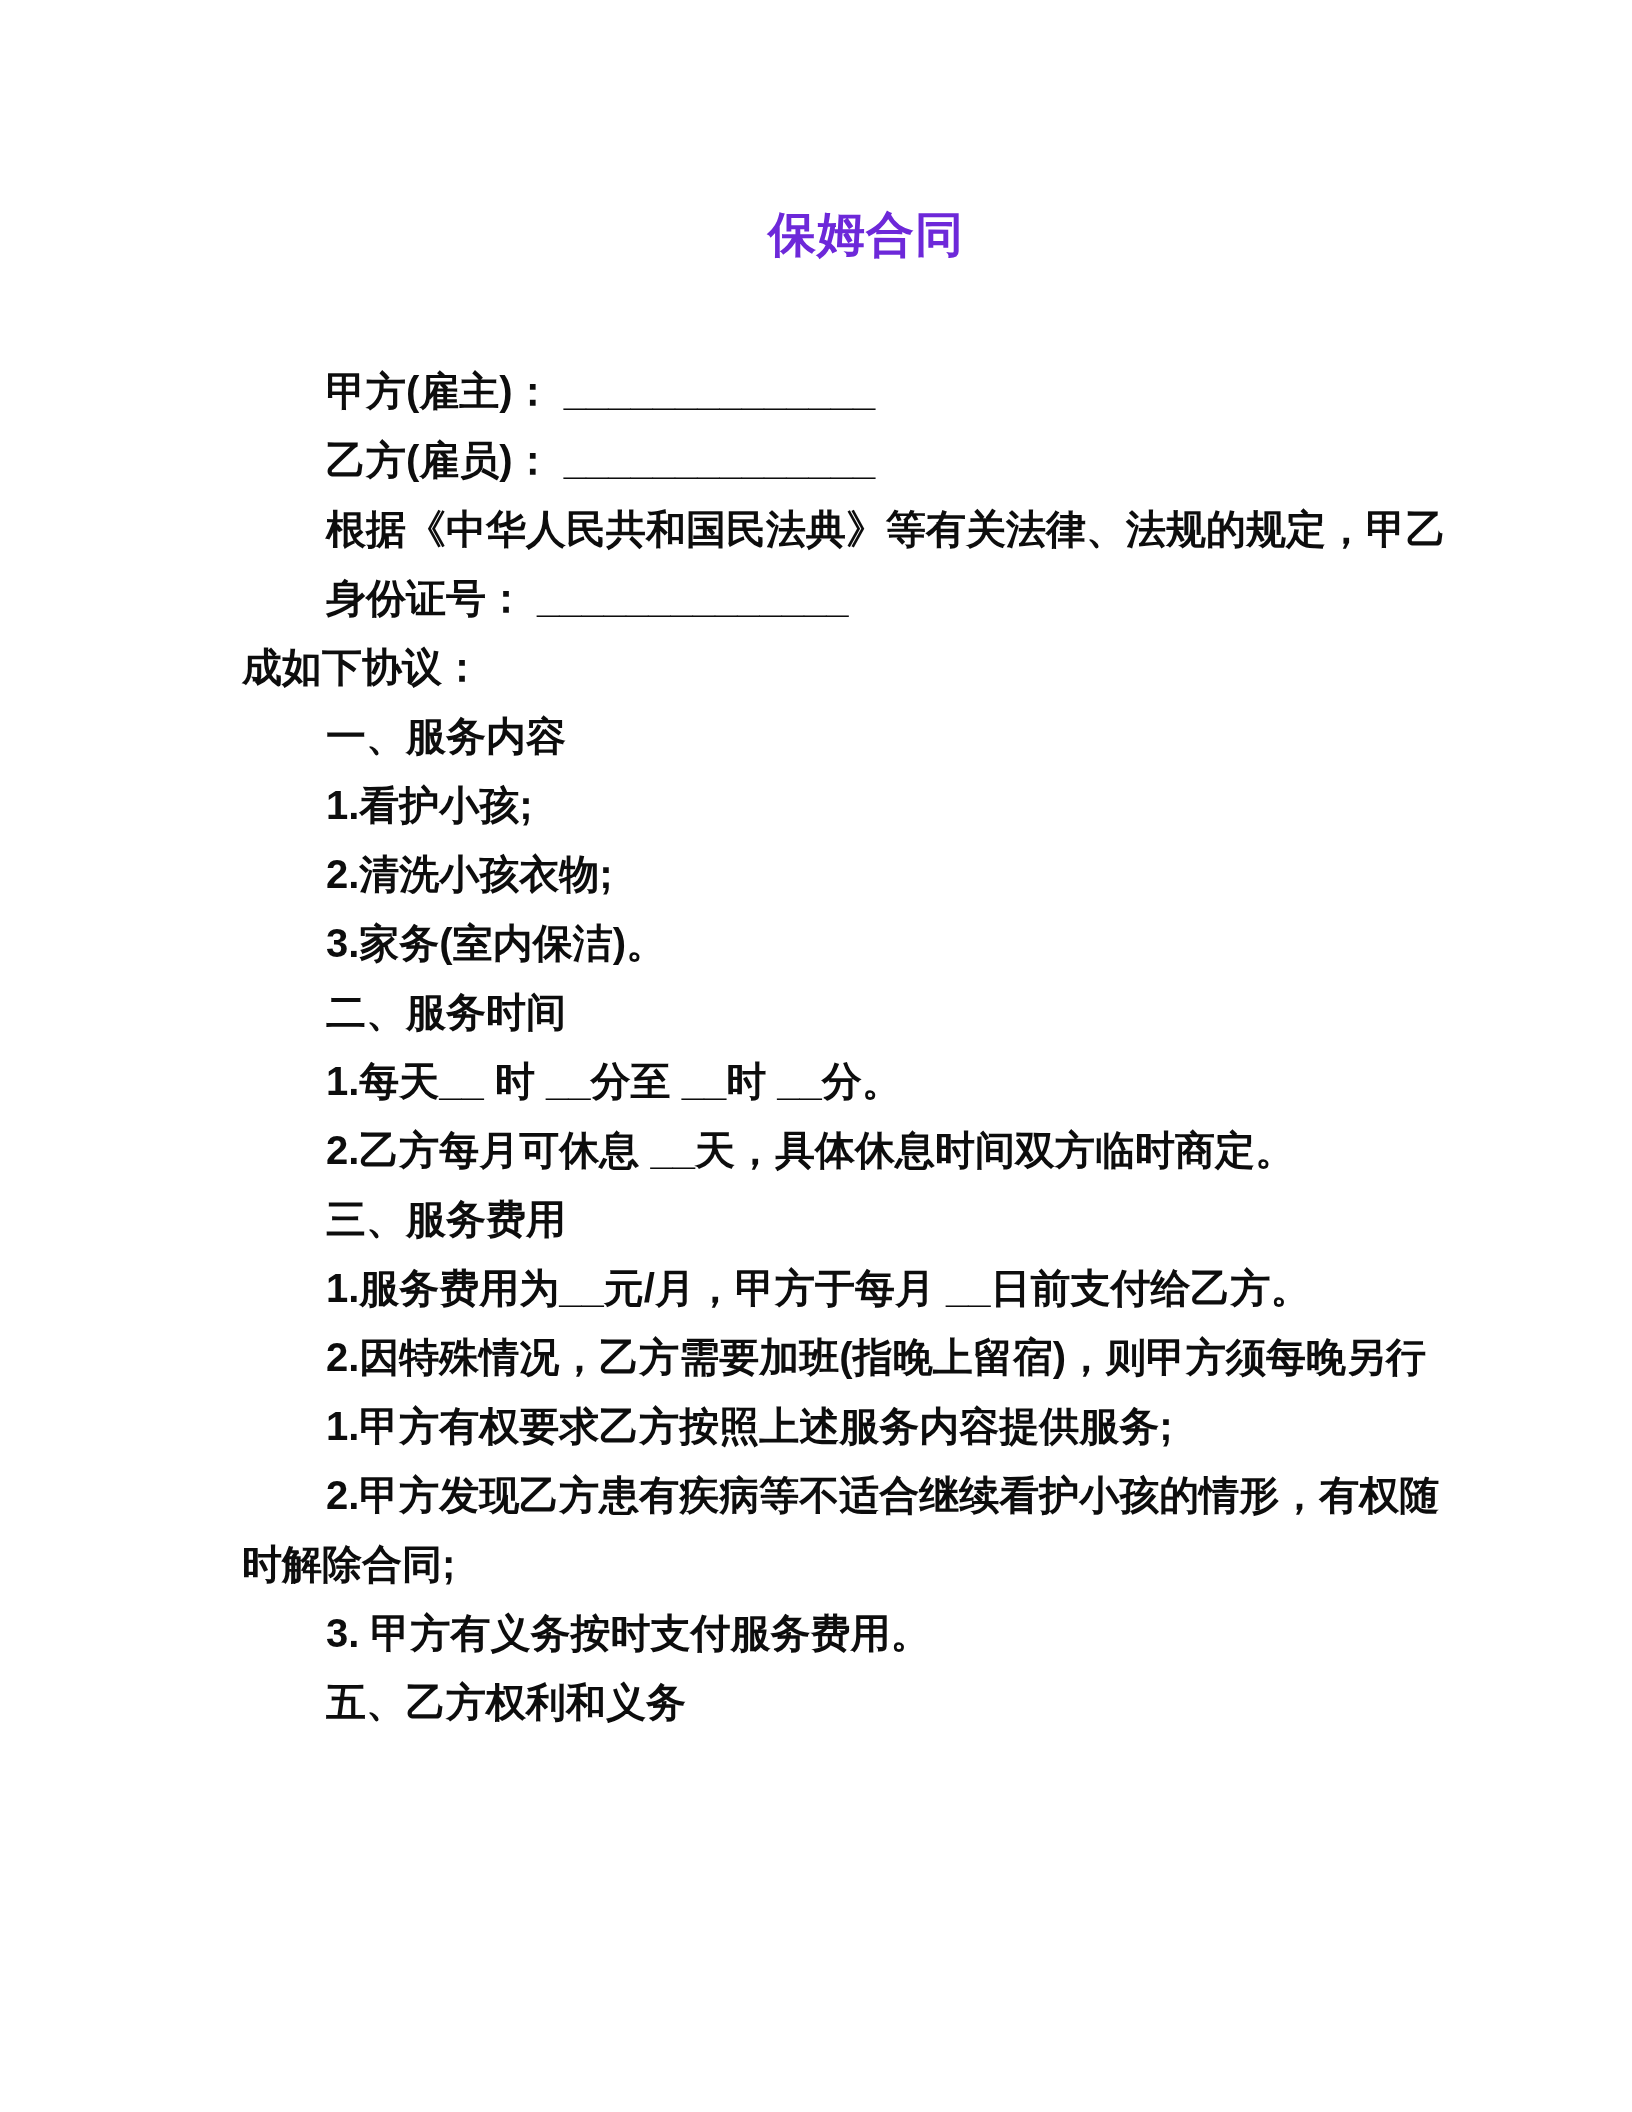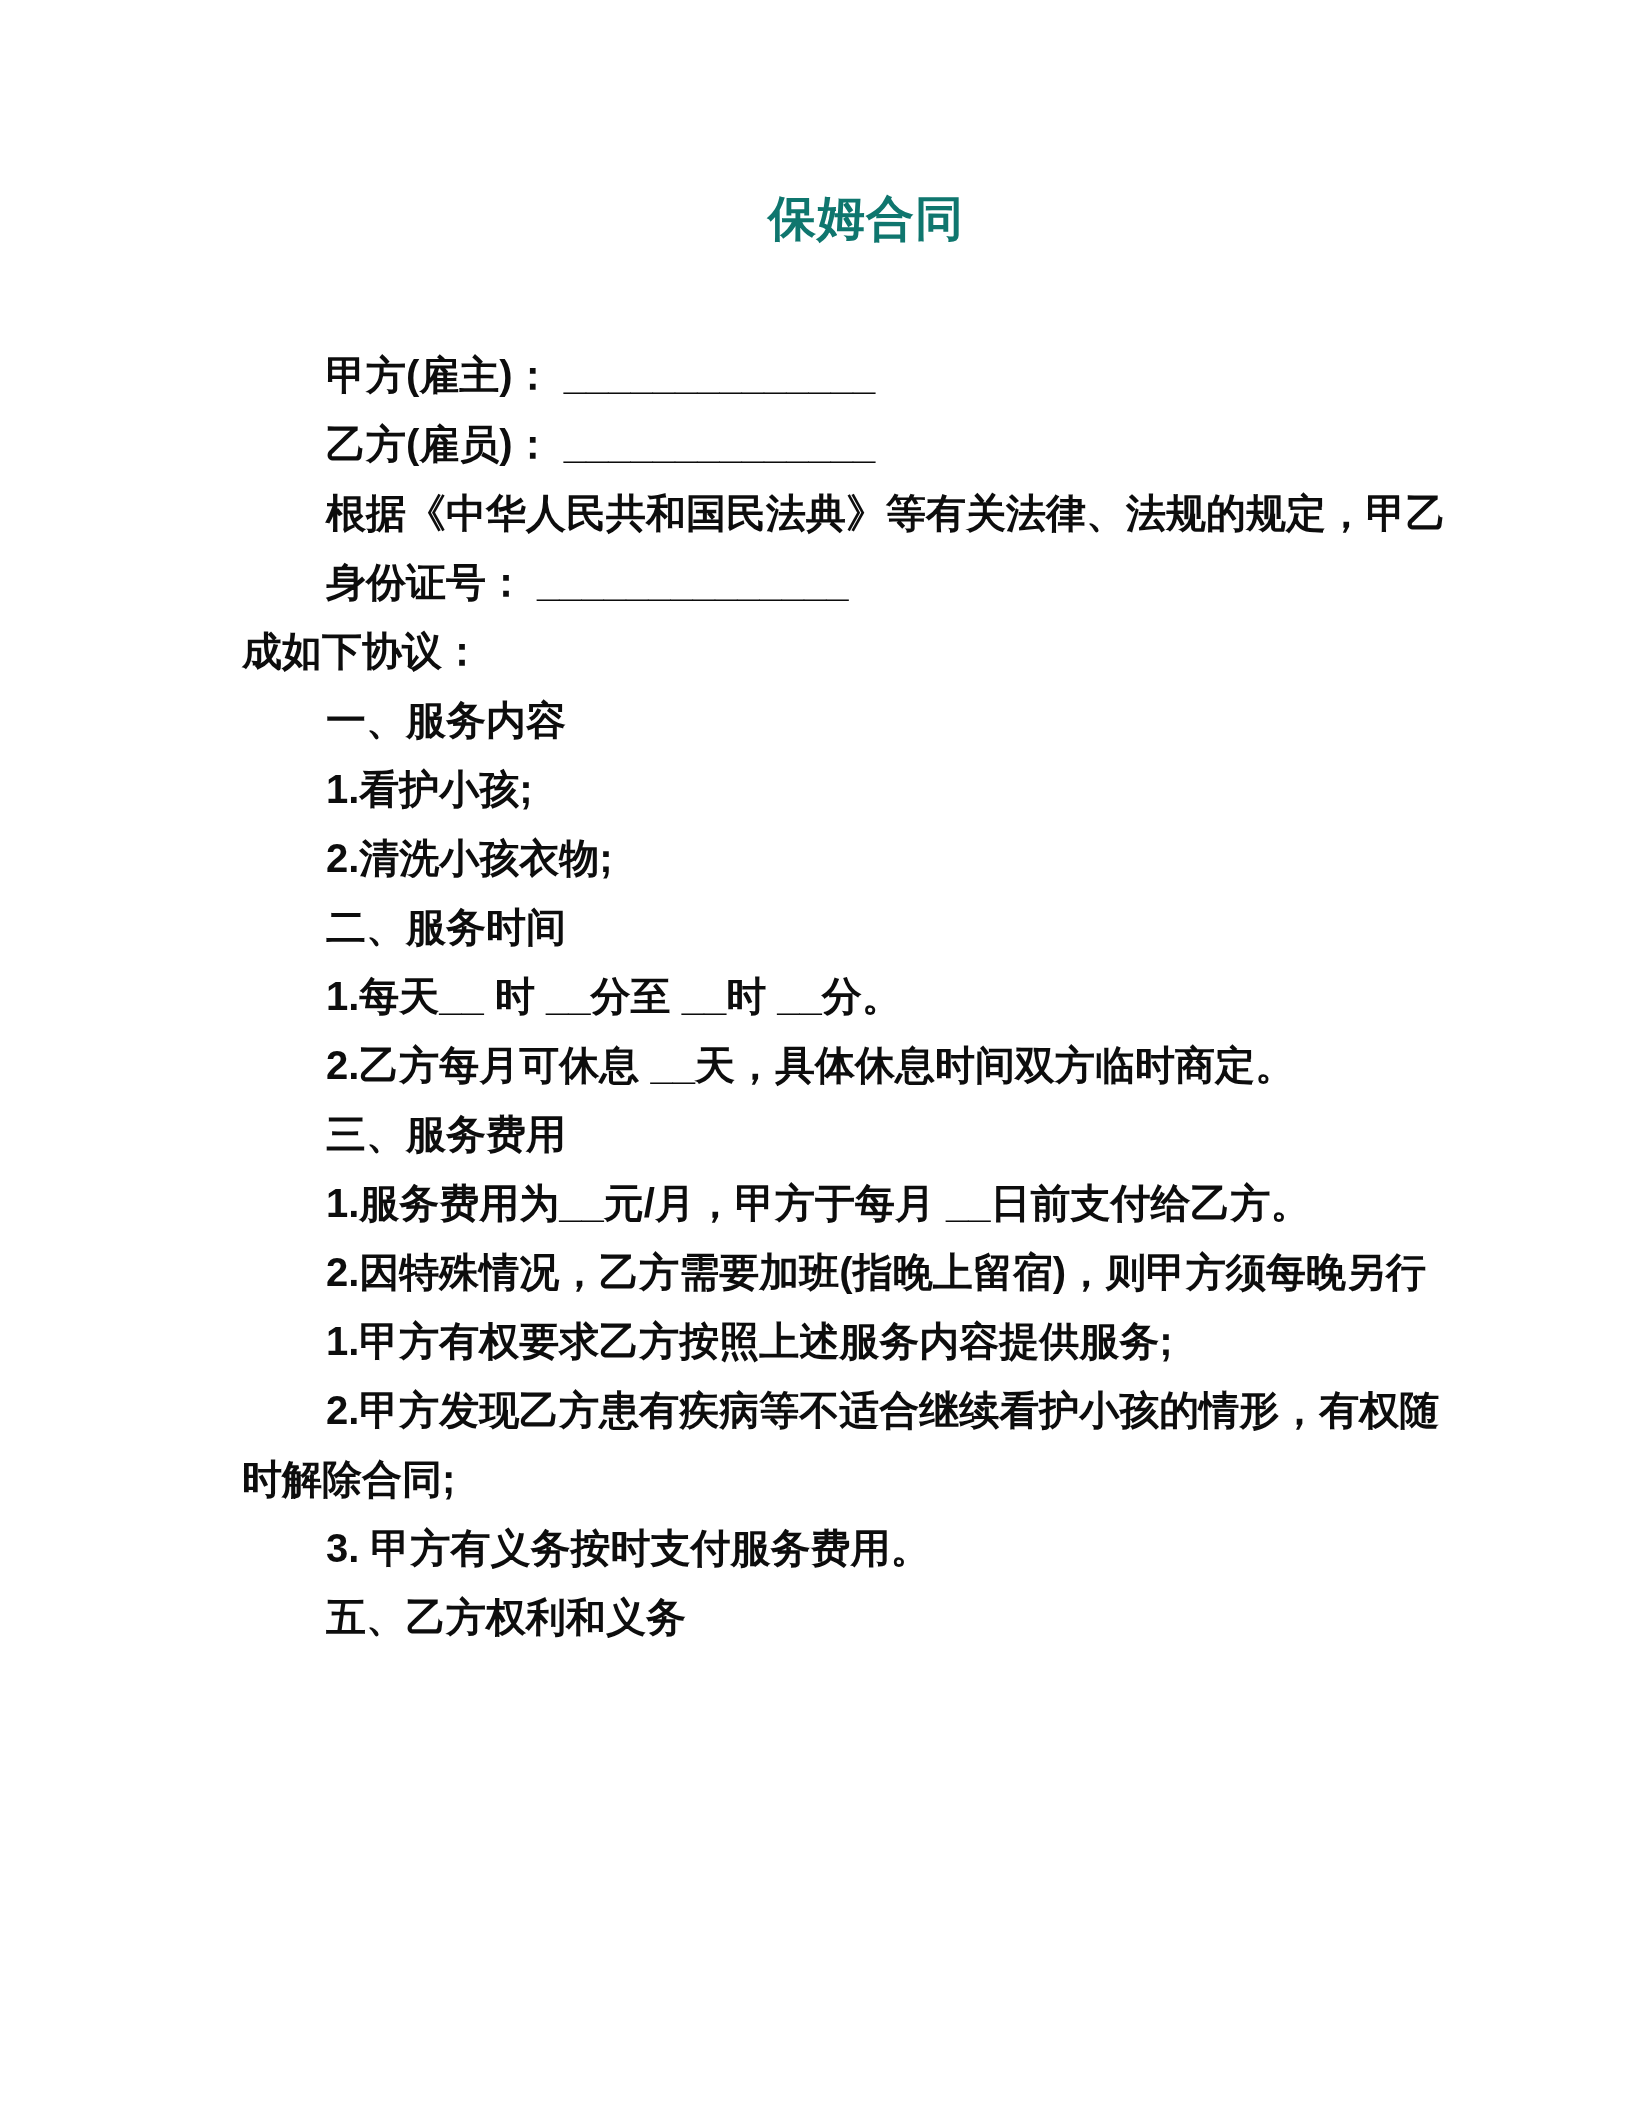--- a/index.html
+++ b/index.html
@@ -13,28 +13,28 @@
     font-family: "Liberation Sans", sans-serif;
   }
   .page {
     position: relative;
     width: 1632px;
     height: 2112px;
     background: #ffffff;
     overflow: hidden;
   }
   .doc-title {
-    margin: 0;
+    margin: 16px;
     padding-top: 190px;
     padding-left: 100px; 
     text-align: center;
     font-size: 48px;
     line-height: 58px;
     font-weight: 700;
-    color: #0f766e;
+    color: #6d28d9;
     letter-spacing: 1px;
   }
   .doc-body {
     margin-top: 93px;
     margin-left: 242px;
     margin-right: 40px;
   }
   .doc-line {
     font-size: 40px;
     line-height: 69px;
@@ -53,20 +53,21 @@
   <h1 class="doc-title">保姆合同</h1>
   <div class="doc-body">
       <div class="doc-line indent">甲方(雇主)： ______________</div>
       <div class="doc-line indent">乙方(雇员)： ______________</div>
       <div class="doc-line indent">根据《中华人民共和国民法典》等有关法律、法规的规定，甲乙</div>
       <div class="doc-line indent">身份证号： ______________</div>
       <div class="doc-line">成如下协议：</div>
       <div class="doc-line indent">一、服务内容</div>
       <div class="doc-line indent">1.看护小孩;</div>
       <div class="doc-line indent">2.清洗小孩衣物;</div>
+      <div class="doc-line indent">3.家务(室内保洁)。</div>
       <div class="doc-line indent">二、服务时间</div>
       <div class="doc-line indent">1.每天__ 时 __分至 __时 __分。</div>
       <div class="doc-line indent">2.乙方每月可休息 __天，具体休息时间双方临时商定。</div>
       <div class="doc-line indent">三、服务费用</div>
       <div class="doc-line indent">1.服务费用为__元/月，甲方于每月 __日前支付给乙方。</div>
       <div class="doc-line indent">2.因特殊情况，乙方需要加班(指晚上留宿)，则甲方须每晚另行</div>
       <div class="doc-line indent">1.甲方有权要求乙方按照上述服务内容提供服务;</div>
       <div class="doc-line indent">2.甲方发现乙方患有疾病等不适合继续看护小孩的情形，有权随</div>
       <div class="doc-line">时解除合同;</div>
       <div class="doc-line indent">3. 甲方有义务按时支付服务费用。</div>

